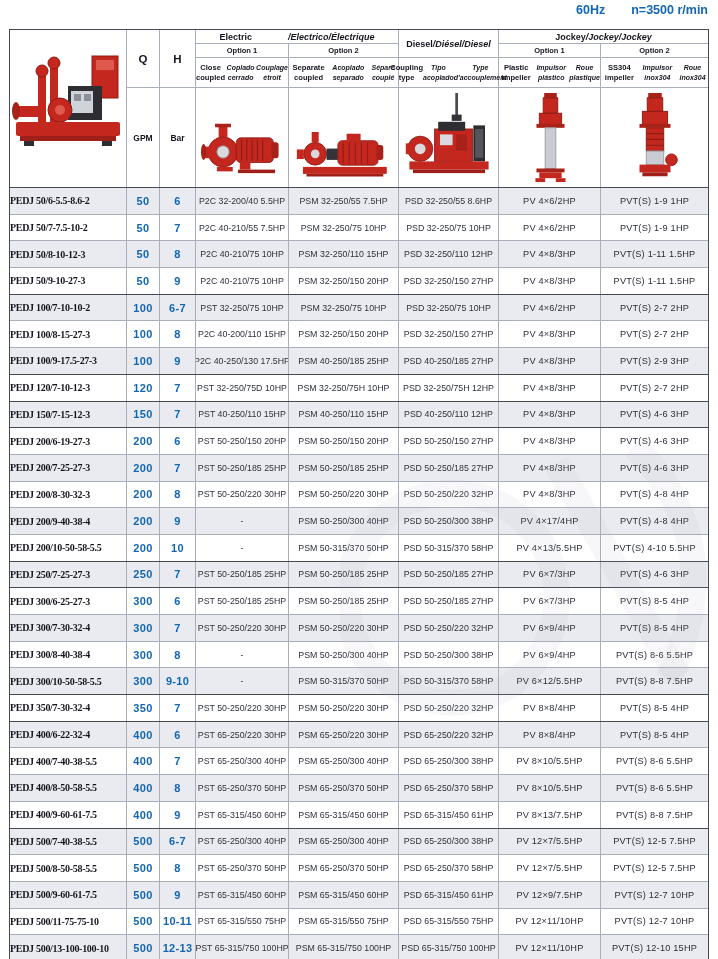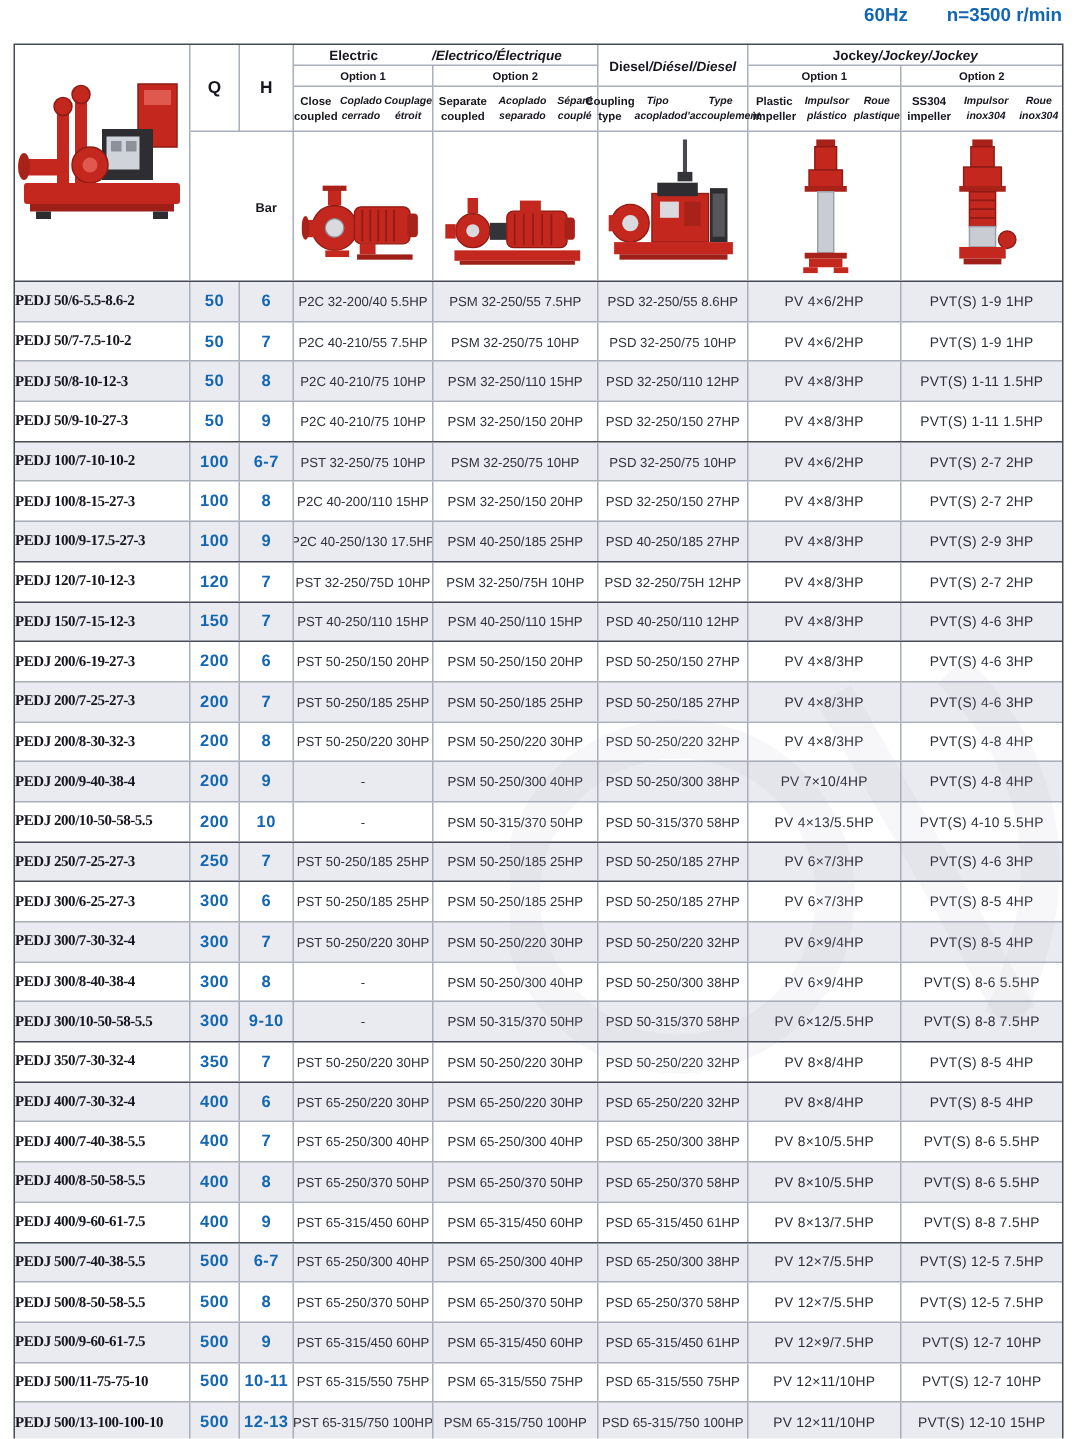--- a/index.html
+++ b/index.html
@@ -125,20 +125,21 @@
       <span class="d1">Plastic impeller</span>
       <span class="d2">Impulsor plástico</span>
       <span class="d2">Roue plastique</span>
     </div>
     <div class="cellh bB desc" style="grid-column:8;grid-row:3;">
       <span class="d1">SS304 impeller</span>
       <span class="d2">Impulsor inox304</span>
       <span class="d2">Roue inox304</span>
     </div>
 
+    <div class="cellh bR unit" style="grid-column:2;grid-row:4;">GPM</div>
     <div class="cellh bR unit" style="grid-column:3;grid-row:4;">Bar</div>
 
     <div class="cellh bR imgcell" style="grid-column:4;grid-row:4;">
       <svg width="82" height="72" viewBox="0 0 93 75">
         <rect x="20" y="12" width="10" height="13" fill="#c3271e"></rect>
         <rect x="16" y="10" width="18" height="4" fill="#a82219"></rect>
         <circle cx="25" cy="42" r="17" fill="#c3271e" stroke="#8e1c15"></circle>
         <circle cx="25" cy="42" r="7" fill="#d9d9de" stroke="#8e8e96"></circle>
         <rect x="2" y="36" width="9" height="13" fill="#c3271e"></rect>
         <ellipse cx="3" cy="42" rx="3" ry="9" fill="#a82219"></ellipse>
@@ -332,21 +333,21 @@
         <div class="cell c-j1">PV 4×8/3HP</div>
         <div class="cell c-j2">PVT(S) 4-8 4HP</div>
       </div>
       <div class="grid trow alt">
         <div class="cell c-model">PEDJ 200/9-40-38-4</div>
         <div class="cell c-q">200</div>
         <div class="cell c-h">9</div>
         <div class="cell c-e1">-</div>
         <div class="cell c-e2">PSM 50-250/300 40HP</div>
         <div class="cell c-d">PSD 50-250/300 38HP</div>
-        <div class="cell c-j1">PV 7×10/4HP</div>
+        <div class="cell c-j1">PV 4×17/4HP</div>
         <div class="cell c-j2">PVT(S) 4-8 4HP</div>
       </div>
       <div class="grid trow">
         <div class="cell c-model">PEDJ 200/10-50-58-5.5</div>
         <div class="cell c-q">200</div>
         <div class="cell c-h">10</div>
         <div class="cell c-e1">-</div>
         <div class="cell c-e2">PSM 50-315/370 50HP</div>
         <div class="cell c-d">PSD 50-315/370 58HP</div>
         <div class="cell c-j1">PV 4×13/5.5HP</div>
@@ -406,21 +407,21 @@
         <div class="cell c-model">PEDJ 350/7-30-32-4</div>
         <div class="cell c-q">350</div>
         <div class="cell c-h">7</div>
         <div class="cell c-e1">PST 50-250/220 30HP</div>
         <div class="cell c-e2">PSM 50-250/220 30HP</div>
         <div class="cell c-d">PSD 50-250/220 32HP</div>
         <div class="cell c-j1">PV 8×8/4HP</div>
         <div class="cell c-j2">PVT(S) 8-5 4HP</div>
       </div>
       <div class="grid trow alt group-start">
-        <div class="cell c-model">PEDJ 400/7-30-32-4</div>
+        <div class="cell c-model">PEDJ 400/6-22-32-4</div>
         <div class="cell c-q">400</div>
         <div class="cell c-h">6</div>
         <div class="cell c-e1">PST 65-250/220 30HP</div>
         <div class="cell c-e2">PSM 65-250/220 30HP</div>
         <div class="cell c-d">PSD 65-250/220 32HP</div>
         <div class="cell c-j1">PV 8×8/4HP</div>
         <div class="cell c-j2">PVT(S) 8-5 4HP</div>
       </div>
       <div class="grid trow">
         <div class="cell c-model">PEDJ 400/7-40-38-5.5</div>

